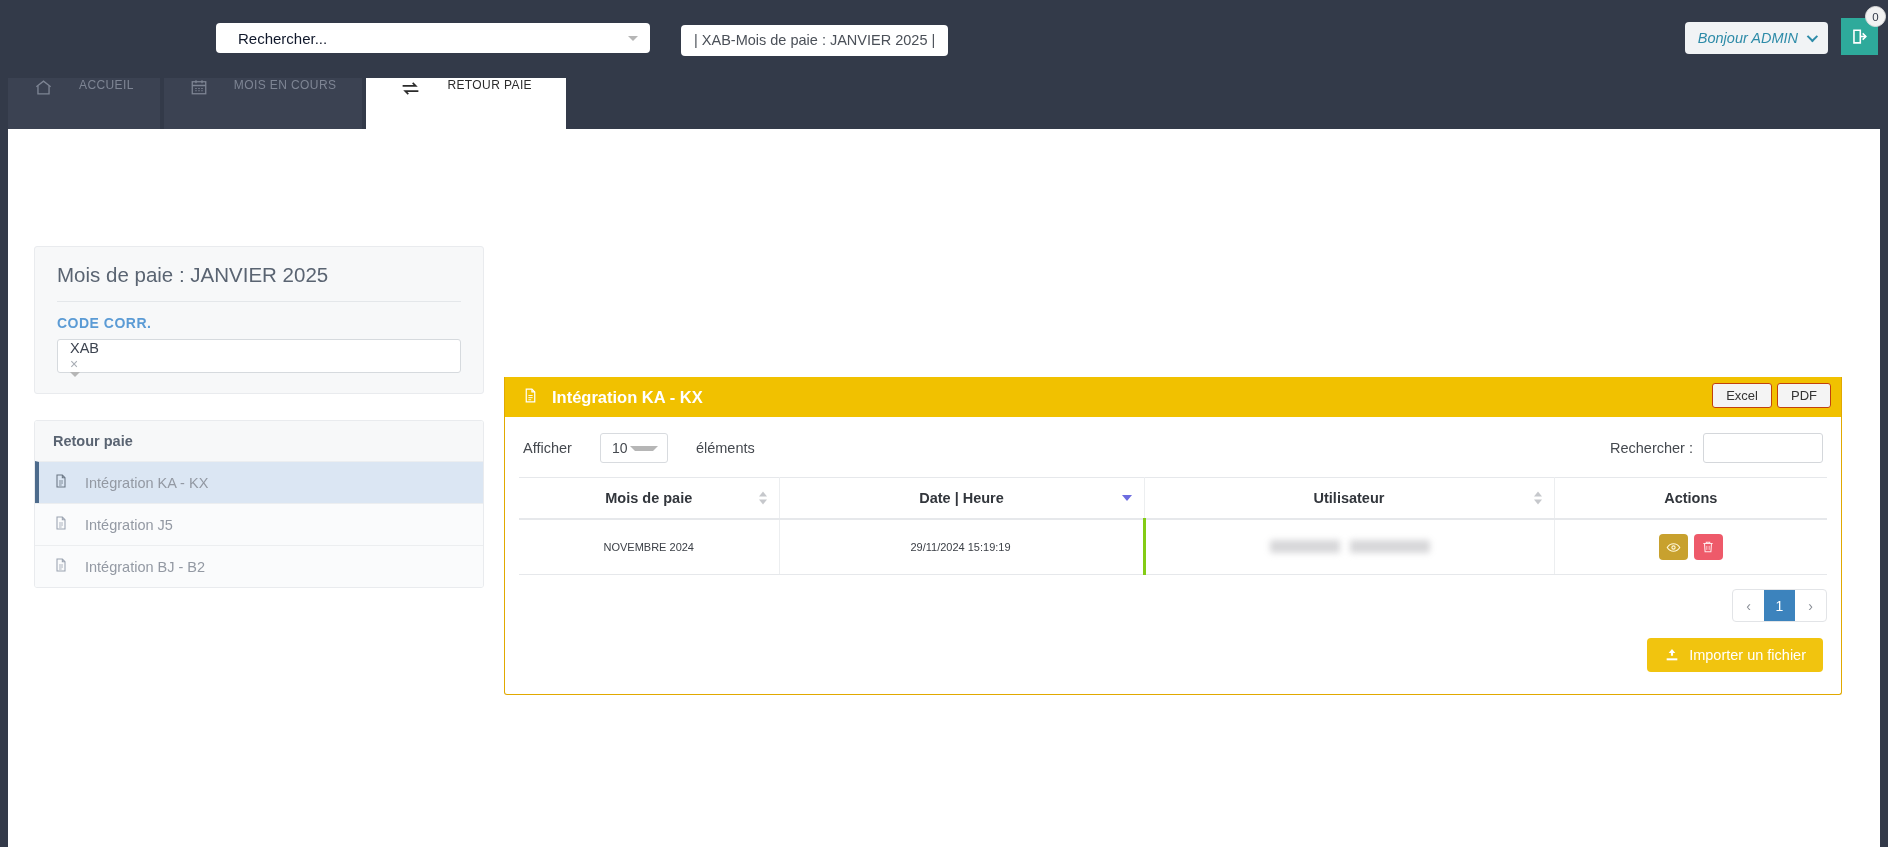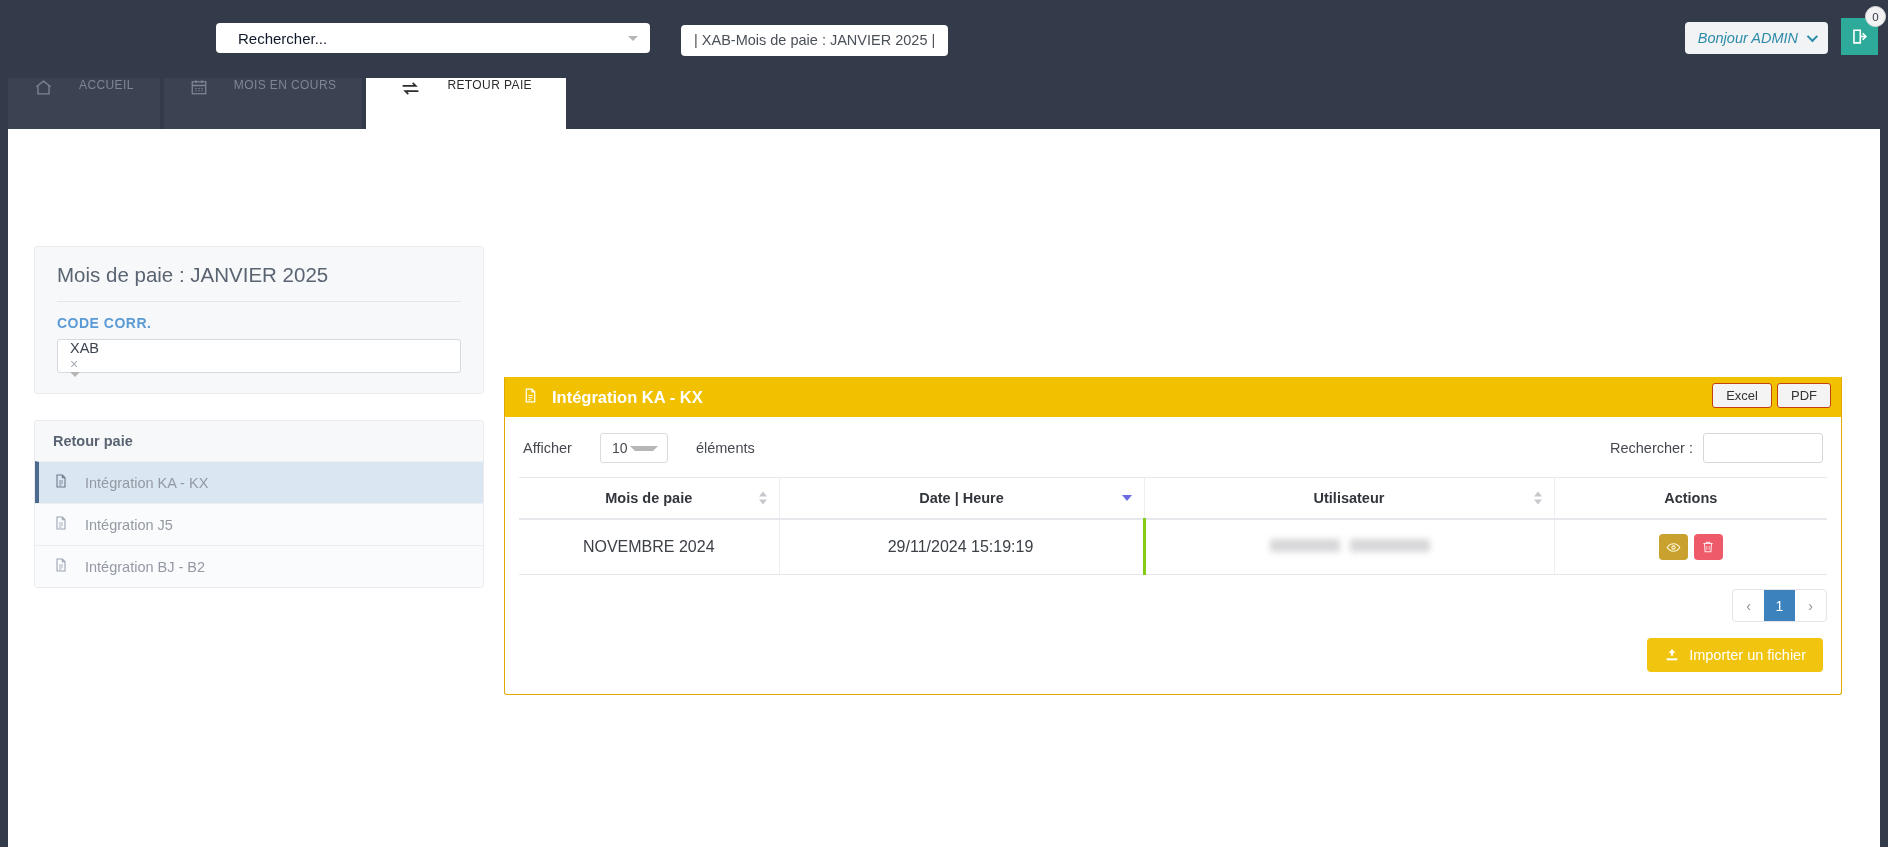--- a/index.html
+++ b/index.html
@@ -355,21 +355,21 @@
   .sort-desc {
     position: absolute;
     right: 12px; top: 50%;
     transform: translateY(-50%);
     width: 0; height: 0;
     border-left: 5px solid transparent;
     border-right: 5px solid transparent;
     border-top: 6px solid #6c6ce0;
   }
   tbody td {
-    font-size: 16px;
+    font-size: 11px;
     color: #3c4047;
     padding: 14px 16px;
     text-align: center;
     border-bottom: 1px solid #e6e8eb;
   }
   tbody td.c1 { border-right: 1px solid #eceef0; }
   tbody td.c2 { border-right: 3px solid #84cc16; padding-left: 15px; }
   tbody td.c3 { border-right: 1px solid #eceef0; }
   .blur-name {
     display: inline-block;

